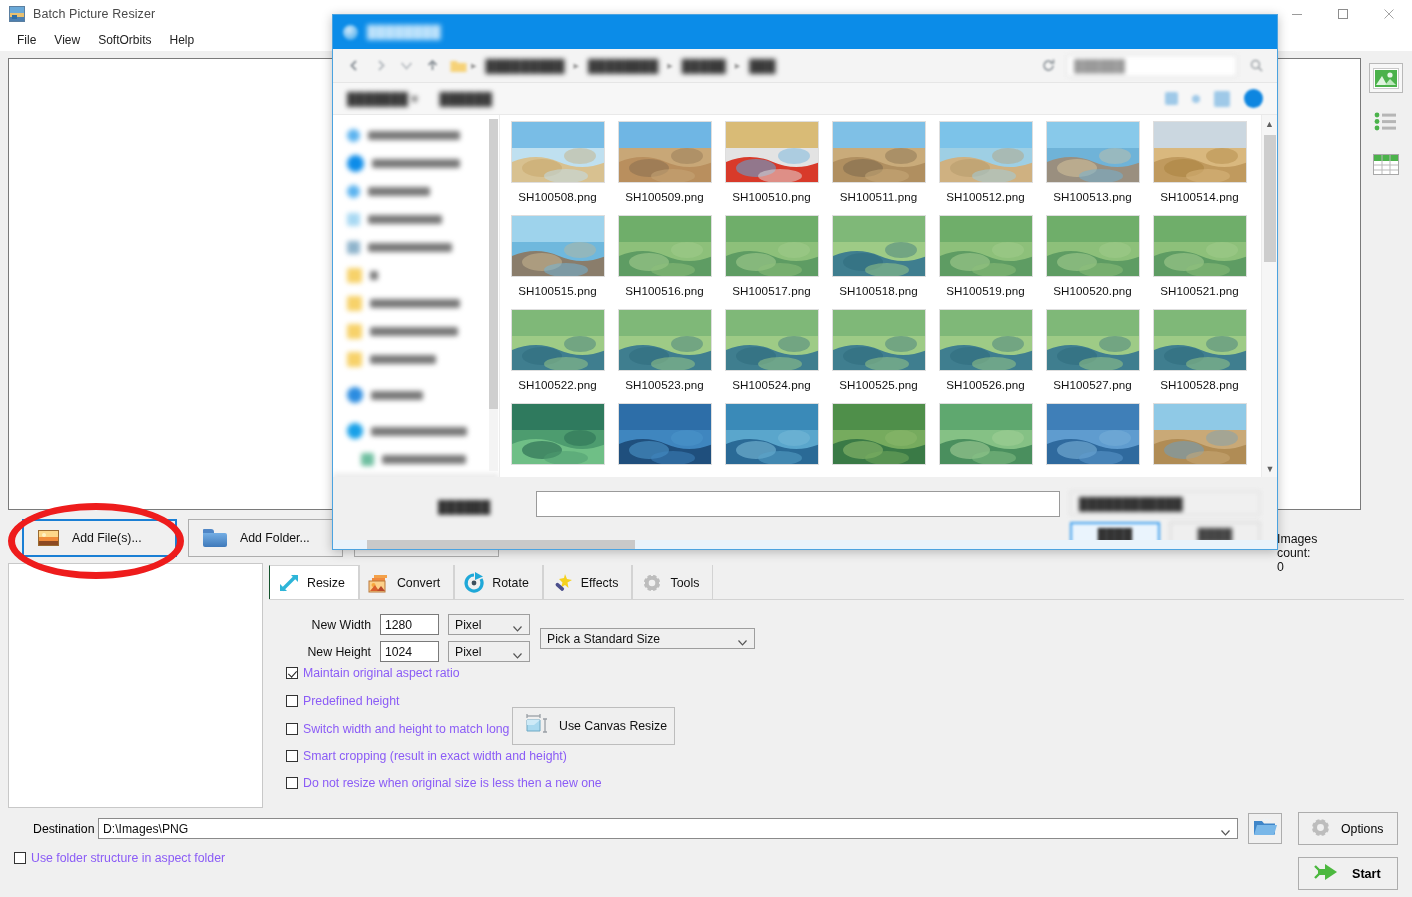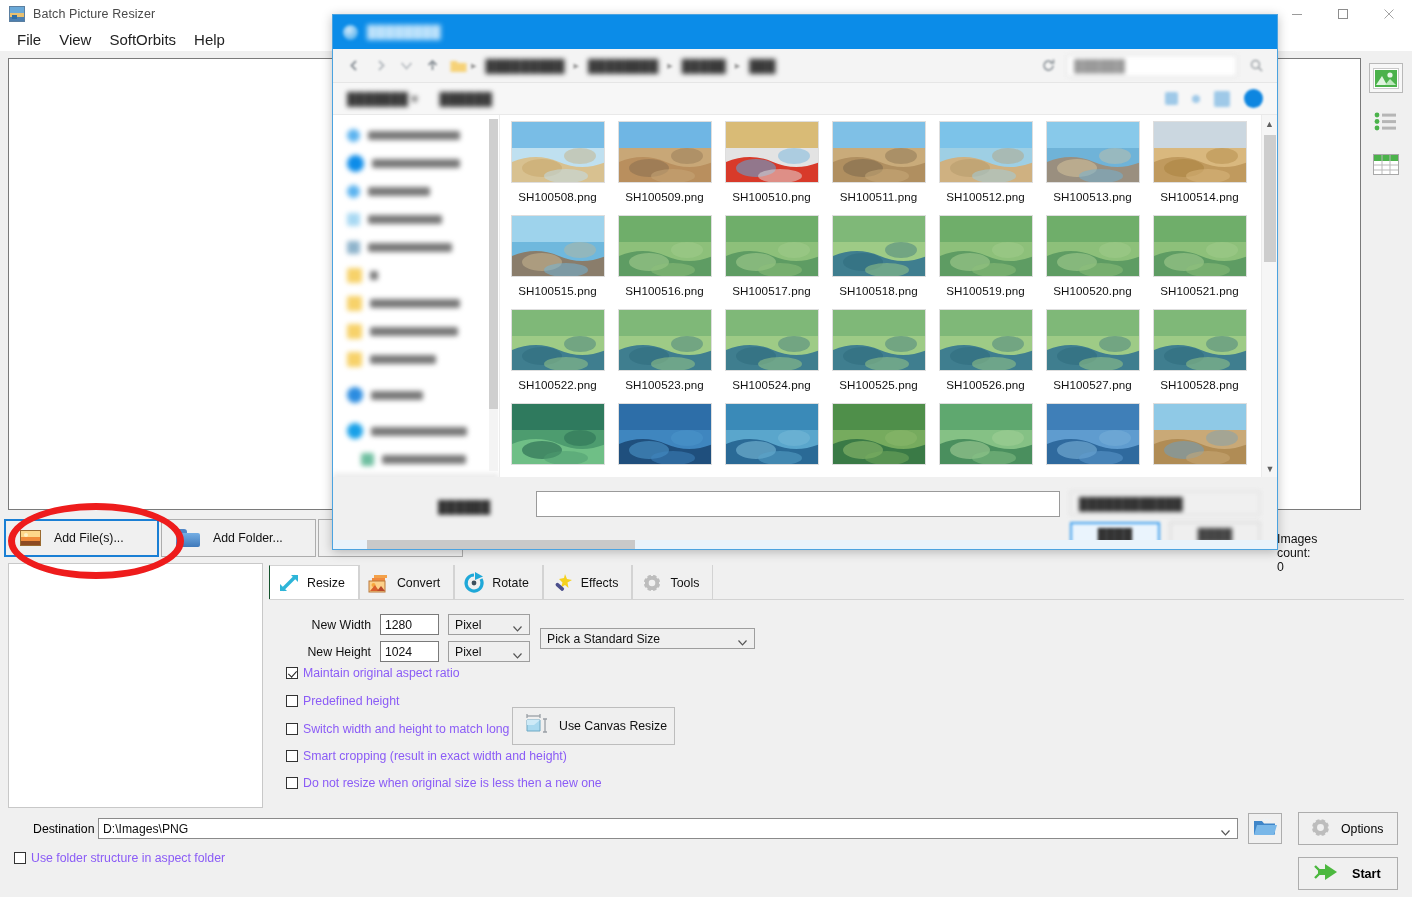--- a/index.html
+++ b/index.html
@@ -43,21 +43,21 @@
     color: #9a9a9a;
   }
   .winbtn svg { display: block; }
 
   
   .menubar {
     position: absolute; left: 0; top: 28px; width: 1412px; height: 23px;
     background: #ffffff; display: flex; align-items: center;
     padding-left: 8px; gap: 0;
   }
-  .menuitem { padding: 2px 9px; font-size: 15px; color: #222; }
+  .menuitem { padding: 2px 9px; font-size: 12px; color: #222; }
 
   
   .main-bg {
     position: absolute; left: 0; top: 51px; width: 1412px; height: 846px;
     background: #f0f0f0;
   }
 
   
   .filelist {
     position: absolute; left: 8px; top: 58px; width: 1353px; height: 452px;
@@ -66,21 +66,21 @@
 
   
   .viewbar {
     position: absolute; left: 1366px; top: 58px; width: 40px; height: 452px;
     display: flex; flex-direction: column; align-items: center; padding-top: 5px; gap: 13px;
   }
   .viewbtn { width: 34px; height: 30px; display:flex; align-items:center; justify-content:center; }
   .viewbtn.sel { border: 1px solid #b9b9b9; background: #f7f7f7; }
 
   
-  .btnrow { position: absolute; left: 4px; top: 519px; height: 38px; display: flex; gap: 2px; }
+  .btnrow { position: absolute; left: 22px; top: 519px; height: 38px; display: flex; gap: 11px; }
   .wbtn {
     height: 38px; background: #f0f0f0; border: 1px solid #adadad;
     display: flex; align-items: center; padding: 0 14px; gap: 13px;
     font-size: 12.3px; color: #111;
   }
   .wbtn.focus { border: 2px solid #1a7fd4; }
   .ico-photo {
     width: 21px; height: 16px; border:1px solid #9a6a30; flex:none;
     background: linear-gradient(#fdd88a 0 42%, #f08c3a 42% 68%, #8d4a22 68% 100%);
     position: relative; overflow: hidden;

